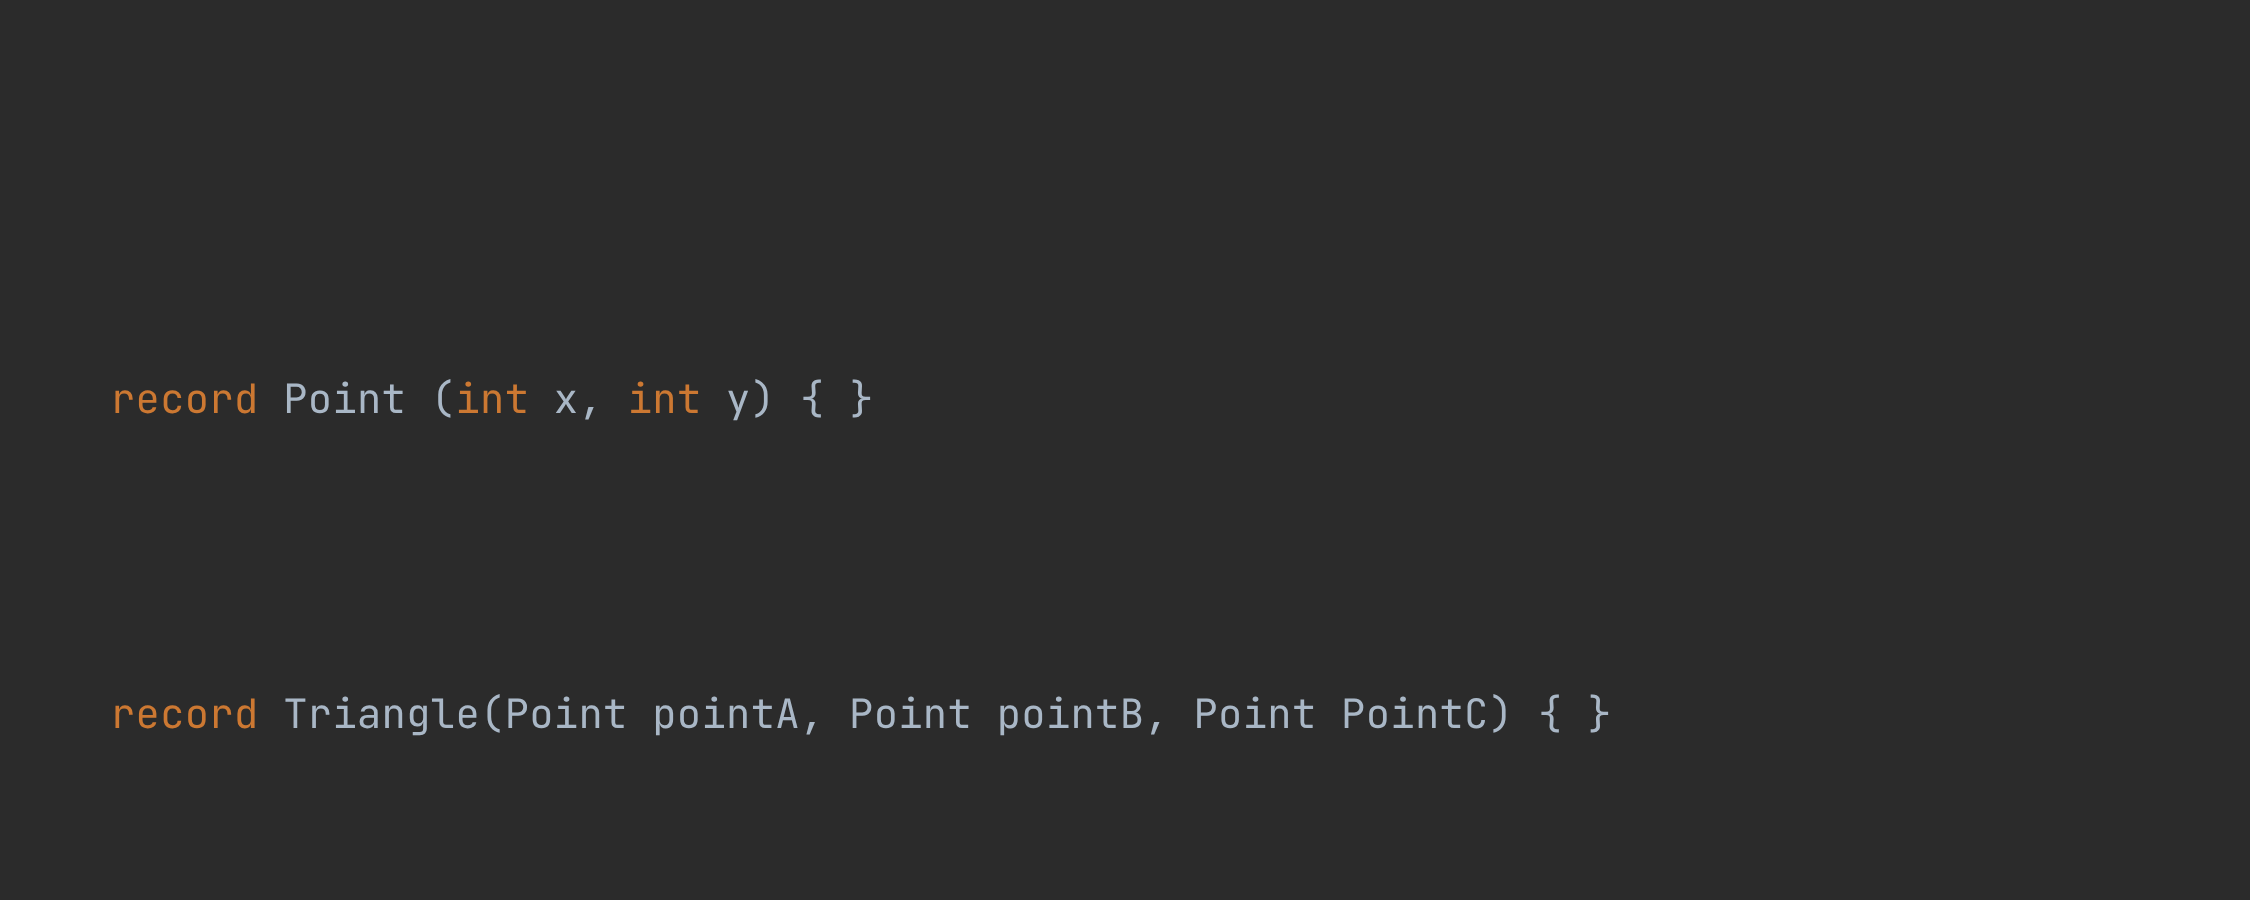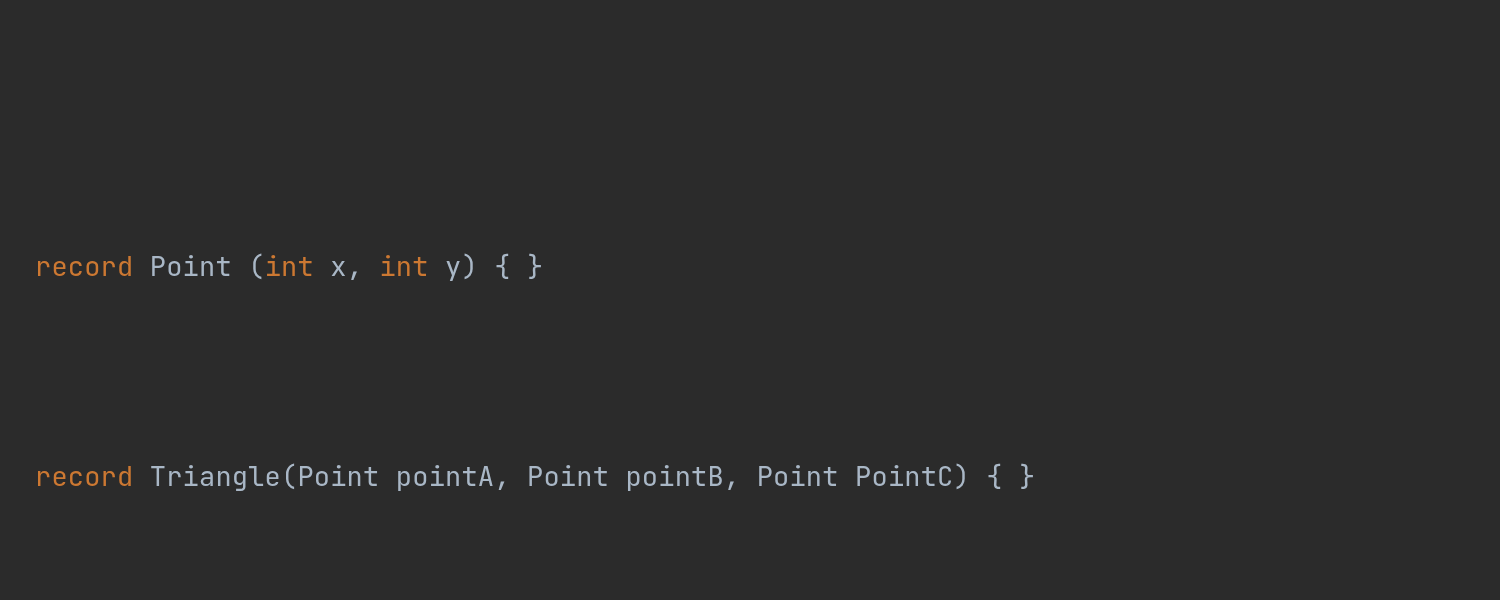--- a/index.html
+++ b/index.html
@@ -14,21 +14,21 @@
     font-family: "JetBrains Mono", "Fira Code", "Consolas", monospace;
     font-size: 27px;
     line-height: 42px;
     padding-top: 77px;
     white-space: pre;
     letter-spacing: 0.2px;
   }
   .line {
     position: relative;
     height: 42px;
-    padding-left: 35px;
+    padding-left: 74px;
     box-sizing: border-box;
   }
   
   .tok-keyword  { color: #cc7832; }   
   .tok-type     { color: #a9b7c6; }   
   .tok-ident    { color: #a9b7c6; }
   .tok-punc     { color: #a9b7c6; }
 </style>
 </head>
 <body>

